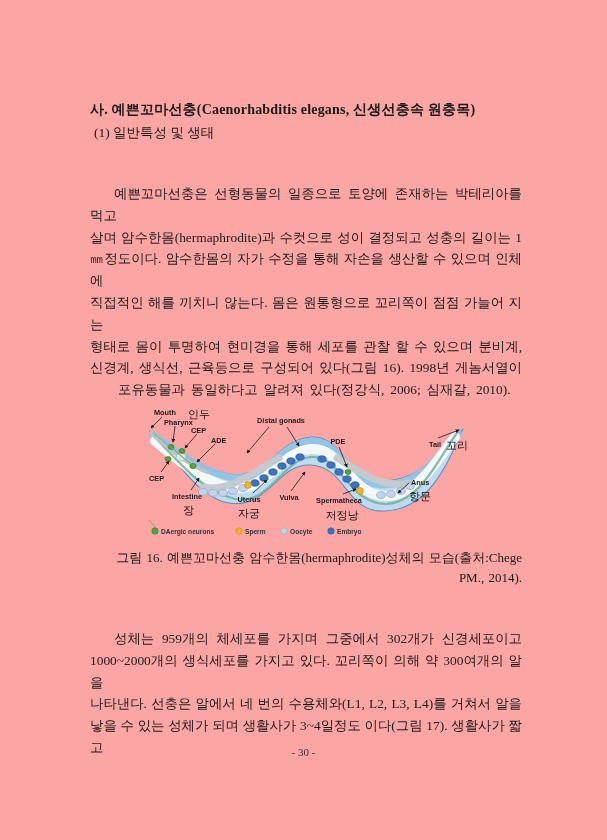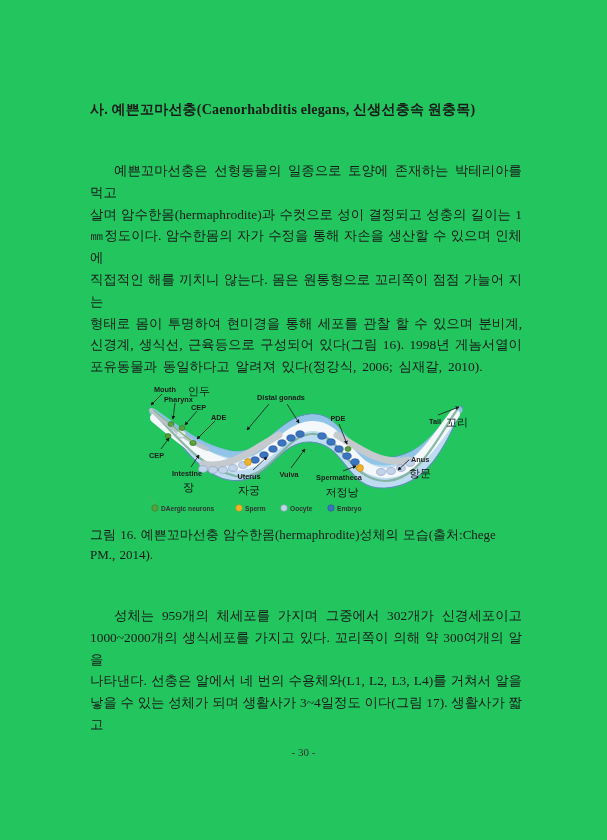--- a/index.html
+++ b/index.html
@@ -1,64 +1,65 @@
 <!DOCTYPE html>
 <html><head>
 <meta charset="utf-8">
 <style>
   html,body{margin:0;padding:0;background:#e8e8e8;}
   .page{
     position:relative;
     width:607px;height:840px;
     margin:0 auto;
-    background:#22c55e;
+    background:#fca5a5;
     box-sizing:border-box;
     padding:100px 85px 0 90px;
     font-family:"Liberation Serif","DejaVu Serif",serif;
     color:#1a1a1a;
     overflow:hidden;
   }
   .heading{
     font-size:14px;font-weight:bold;line-height:20px;margin:0 0 3px 0;
     letter-spacing:.2px;
   }
   .subheading{
     font-size:13.5px;line-height:20px;margin:0 0 2px 4px;
   }
   .para{margin:0;}
   .pline{
     font-size:13.4px;line-height:21.8px;
     text-align:justify;text-align-last:justify;
     white-space:normal;
   }
   .pline.first{text-indent:24px;margin-top:40px;}
-  .pline.last{text-align-last:left;word-spacing:2.5px;}
+  .pline.last{text-align-last:left;word-spacing:2.5px;margin-left:28px;}
   .figwrap{
     width:330px;height:140px;margin:2px auto 0 auto;
   }
   .caption{
-    font-size:13px;line-height:20px;text-align:left;margin-top:5px;
+    font-size:13px;line-height:20px;text-align:right;margin-top:5px;
     word-spacing:1px;
   }
   .para2{margin-top:17px;}
   .pagenum{
     position:absolute;left:0;right:0;top:746px;
     text-align:center;font-size:11px;color:#333;
     font-family:"Liberation Serif",serif;
   }
   svg .lbl{font-family:"Liberation Sans","DejaVu Sans",sans-serif;font-size:7.3px;font-weight:bold;fill:#1c1c1c;}
   svg .ko{font-family:"Liberation Serif","DejaVu Serif",serif;font-size:11px;fill:#111;}
   svg .leg{font-family:"Liberation Sans","DejaVu Sans",sans-serif;font-size:6.6px;font-weight:bold;fill:#333;}
 </style>
 </head>
 <body>
 
 <div class="page">
 
   <div class="heading">사. 예쁜꼬마선충(Caenorhabditis elegans, 신생선충속 원충목)</div>
+  <div class="subheading">(1) 일반특성 및 생태</div>
 
   <div class="para">
     <div class="pline first">예쁜꼬마선충은 선형동물의 일종으로 토양에 존재하는 박테리아를 먹고</div>
     <div class="pline">살며 암수한몸(hermaphrodite)과 수컷으로 성이 결정되고 성충의 길이는 1</div>
     <div class="pline">㎜정도이다. 암수한몸의 자가 수정을 통해 자손을 생산할 수 있으며 인체에</div>
     <div class="pline">직접적인 해를 끼치니 않는다. 몸은 원통형으로 꼬리쪽이 점점 가늘어 지는</div>
     <div class="pline">형태로 몸이 투명하여 현미경을 통해 세포를 관찰 할 수 있으며 분비계,</div>
     <div class="pline">신경계, 생식선, 근육등으로 구성되어 있다(그림 16). 1998년 게놈서열이</div>
     <div class="pline last">포유동물과 동일하다고 알려져 있다(정강식, 2006; 심재갈, 2010).</div>
   </div>

